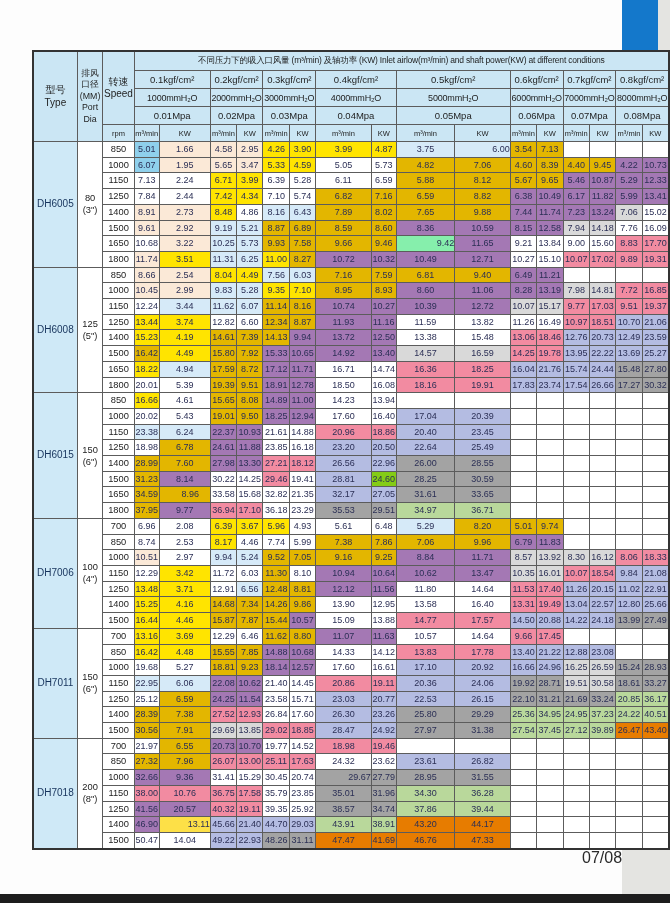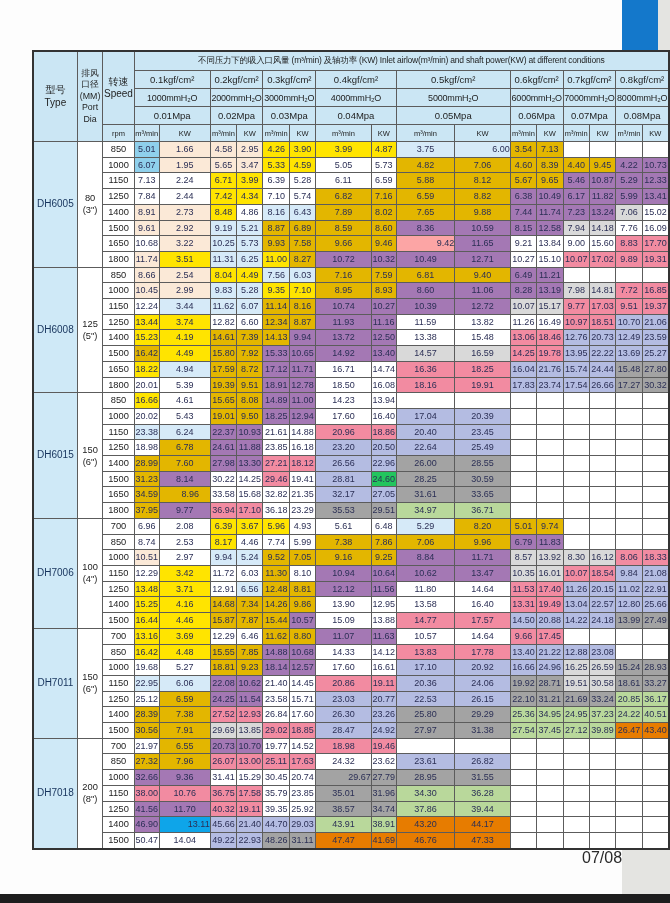--- a/index.html
+++ b/index.html
@@ -236,21 +236,21 @@
         <tr>
           <td class="rpm">1650</td>
           <td style="background: rgb(255, 255, 255);">10.68</td>
           <td style="background: rgb(251, 233, 215);">3.22</td>
           <td style="background: rgb(214, 234, 248);">10.25</td>
           <td style="background: rgb(214, 234, 248);">5.73</td>
           <td style="background: rgb(227, 182, 0);">9.93</td>
           <td style="background: rgb(227, 182, 0);">7.58</td>
           <td style="background: rgb(227, 182, 0);">9.66</td>
           <td style="background: rgb(227, 182, 0);">9.46</td>
-          <td style="background: #fca5a5; padding-left: 40px;">9.42</td>
+          <td style="background: #86efac; padding-left: 40px;">9.42</td>
           <td style="background: rgb(164, 120, 180);">11.65</td>
           <td style="background: rgb(255, 255, 255);">9.21</td>
           <td style="background: rgb(255, 255, 255);">13.84</td>
           <td style="background: rgb(255, 255, 255);">9.00</td>
           <td style="background: rgb(255, 255, 255);">15.60</td>
           <td style="background: rgb(242, 139, 161);">8.83</td>
           <td style="background: rgb(242, 139, 161);">17.70</td>
         </tr>
         <tr>
           <td class="rpm">1800</td>
@@ -526,21 +526,21 @@
         </tr>
         <tr>
           <td class="rpm">1500</td>
           <td style="background: rgb(227, 182, 0);">31.23</td>
           <td style="background: rgb(164, 120, 180);">8.14</td>
           <td style="background: rgb(255, 255, 255);">30.22</td>
           <td style="background: rgb(255, 255, 255);">14.25</td>
           <td style="background: rgb(242, 139, 161);">29.46</td>
           <td style="background: rgb(255, 255, 255);">19.41</td>
           <td style="background: rgb(180, 188, 226);">28.81</td>
-          <td style="background: #22c55e;">24.60</td>
+          <td style="background: #84cc16;">24.60</td>
           <td style="background: rgb(163, 163, 163);">28.25</td>
           <td style="background: rgb(163, 163, 163);">30.59</td>
           <td style="background: rgb(255, 255, 255);"></td>
           <td style="background: rgb(255, 255, 255);"></td>
           <td style="background: rgb(255, 255, 255);"></td>
           <td style="background: rgb(255, 255, 255);"></td>
           <td style="background: rgb(255, 255, 255);"></td>
           <td style="background: rgb(255, 255, 255);"></td>
         </tr>
         <tr>
@@ -928,40 +928,40 @@
           <td style="background: rgb(255, 255, 255);"></td>
           <td style="background: rgb(255, 255, 255);"></td>
           <td style="background: rgb(255, 255, 255);"></td>
           <td style="background: rgb(255, 255, 255);"></td>
           <td style="background: rgb(255, 255, 255);"></td>
           <td style="background: rgb(255, 255, 255);"></td>
         </tr>
         <tr>
           <td class="rpm">1250</td>
           <td style="background: rgb(164, 120, 180);">41.56</td>
-          <td style="background: rgb(164, 120, 180);">11.70</td>
+          <td style="background: rgb(164, 120, 180);">20.57</td>
           <td style="background: rgb(242, 139, 161);">40.32</td>
           <td style="background: rgb(242, 139, 161);">19.11</td>
           <td style="background: rgb(255, 255, 255);">39.35</td>
           <td style="background: rgb(255, 255, 255);">25.92</td>
           <td style="background: rgb(163, 163, 163);">38.57</td>
           <td style="background: rgb(163, 163, 163);">34.74</td>
           <td style="background: rgb(185, 216, 155);">37.86</td>
           <td style="background: rgb(185, 216, 155);">39.44</td>
           <td style="background: rgb(255, 255, 255);"></td>
           <td style="background: rgb(255, 255, 255);"></td>
           <td style="background: rgb(255, 255, 255);"></td>
           <td style="background: rgb(255, 255, 255);"></td>
           <td style="background: rgb(255, 255, 255);"></td>
           <td style="background: rgb(255, 255, 255);"></td>
         </tr>
         <tr>
           <td class="rpm">1400</td>
           <td style="background: rgb(164, 120, 180);">46.90</td>
-          <td style="background: #0ea5e9; padding-left: 28px;">13.11</td>
+          <td style="background: #fde047; padding-left: 28px;">13.11</td>
           <td style="background: rgb(180, 188, 226);">45.66</td>
           <td style="background: rgb(180, 188, 226);">21.40</td>
           <td style="background: rgb(180, 188, 226);">44.70</td>
           <td style="background: rgb(180, 188, 226);">29.03</td>
           <td style="background: rgb(185, 216, 155);">43.91</td>
           <td style="background: rgb(185, 216, 155);">38.91</td>
           <td style="background: rgb(231, 124, 0);">43.20</td>
           <td style="background: rgb(231, 124, 0);">44.17</td>
           <td style="background: rgb(255, 255, 255);"></td>
           <td style="background: rgb(255, 255, 255);"></td>

